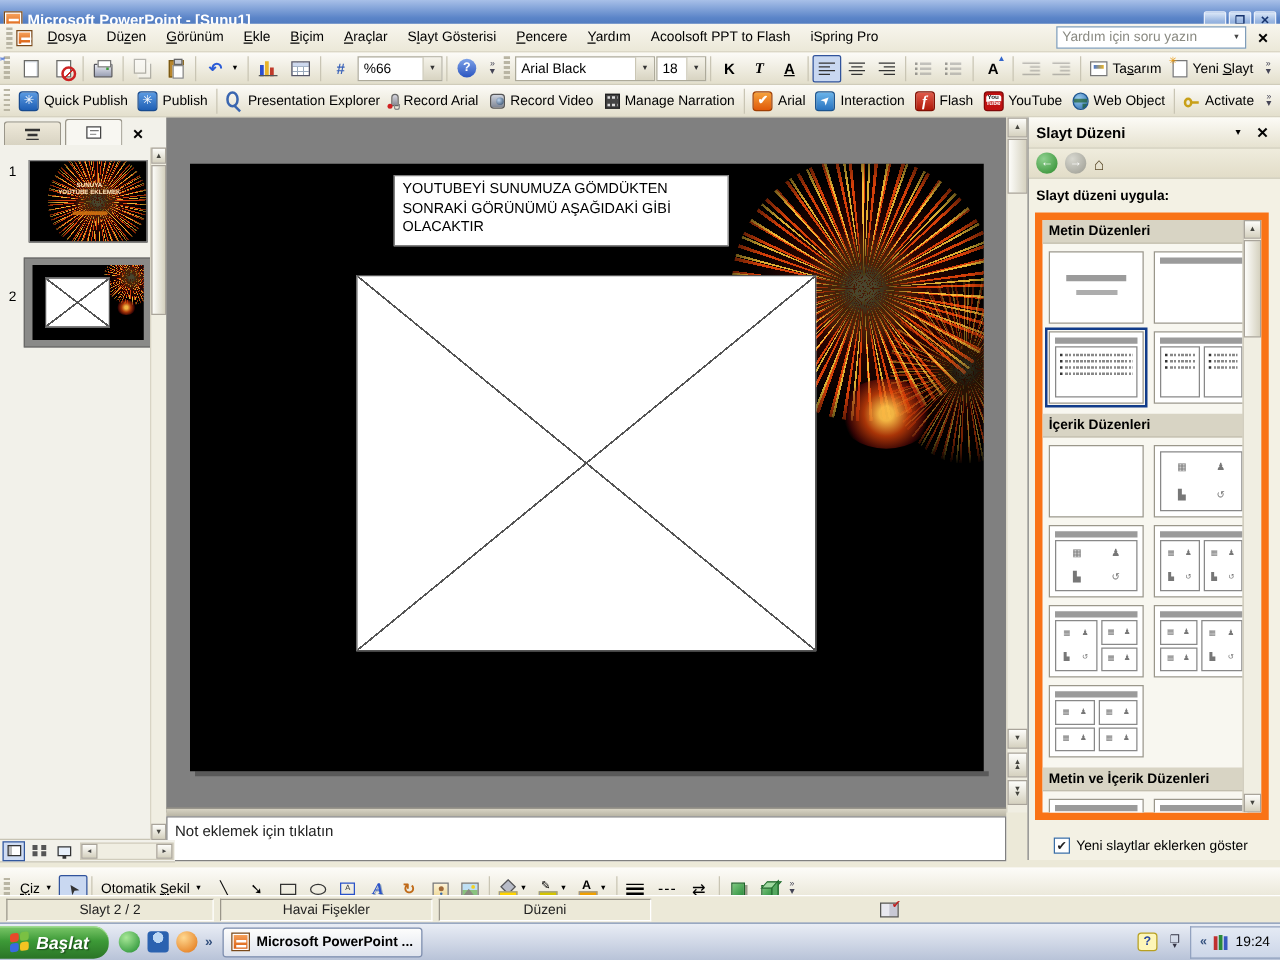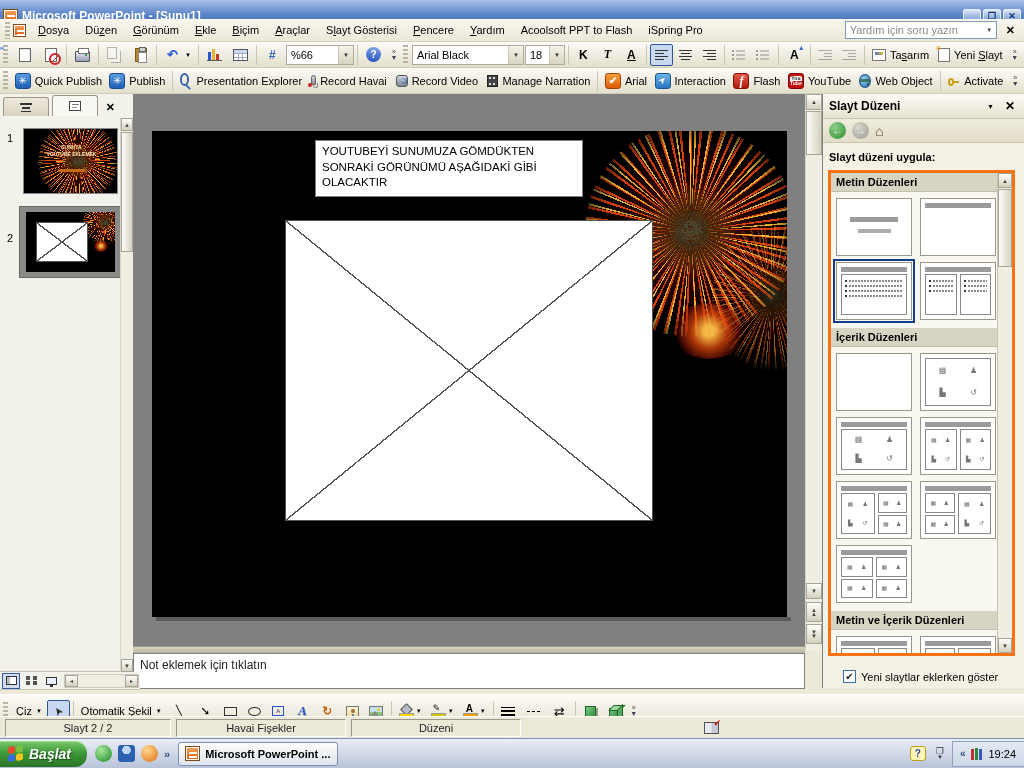--- a/index.html
+++ b/index.html
@@ -224,21 +224,21 @@
   #tp-header .x{font-weight:bold;font-size:12px;padding:0 3px}
   #tp-nav{height:24px;display:flex;align-items:center;gap:6px;padding:0 6px;background:linear-gradient(#efecdd,#e2ddc8);
           border-bottom:1px solid #cac6b4}
   .navcirc{width:17px;height:17px;border-radius:50%;color:#fff;display:flex;align-items:center;justify-content:center;
            font-size:10px;font-weight:bold}
   .navcirc.back{background:radial-gradient(circle at 35% 30%,#8fd08f,#2a8a2a)}
   .navcirc.fwd{background:radial-gradient(circle at 35% 30%,#d8d8d0,#9a9a90)}
   .ic-home{font-size:14px;color:#5a4a2a}
   .ic-home::before{content:"⌂"}
   #tp-apply{padding:8px 6px 4px 6px;font-weight:bold}
-  #tp-list{position:absolute;left:5px;top:76px;width:187px;height:486px;background:#f8f7f0;border:3px solid #f97316;
+  #tp-list{position:absolute;left:5px;top:76px;width:187px;height:486px;background:#f8f7f0;border:6px solid #f97316;
            overflow:hidden}
   #tp-inner{position:absolute;left:0;top:0;width:170px}
   .tp-band{height:19px;background:#d8d4c4;border-bottom:1px solid #c2beae;display:flex;align-items:center;
            padding-left:5px;font-weight:bold}
   .tp-grid{display:grid;grid-template-columns:76px 76px;gap:6px 8px;padding:6px 0 8px 5px}
   .tpt{width:76px;height:58px;background:#fff;border:1px solid #9a978a;padding:4px;display:flex;flex-direction:column;gap:2px}
   .tpt.sel{outline:2px solid #123c8a;outline-offset:1px}
   .t-bar{height:5px;background:#9b9b9b;flex:0 0 auto}
   .t-cbar1{height:5px;background:#9b9b9b;width:72%;margin:14px auto 0}
   .t-cbar2{height:4px;background:#adadad;width:50%;margin:5px auto 0}
@@ -512,21 +512,21 @@
         <span class="sq ispring"></span>
         <span>Publish</span>
       </span>
     <span class="tsep"></span>
     <span class="tb">
         <span class="ic-mag"></span>
         <span>Presentation Explorer</span>
       </span>
     <span class="tb">
         <span class="ic-mic"></span>
-        <span>Record Havai</span>
+        <span>Record Arial</span>
       </span>
     <span class="tb">
         <span class="ic-cam"></span>
         <span>Record Video</span>
       </span>
     <span class="tb">
         <span class="ic-film"></span>
         <span>Manage Narration</span>
       </span>
     <span class="tsep"></span>

